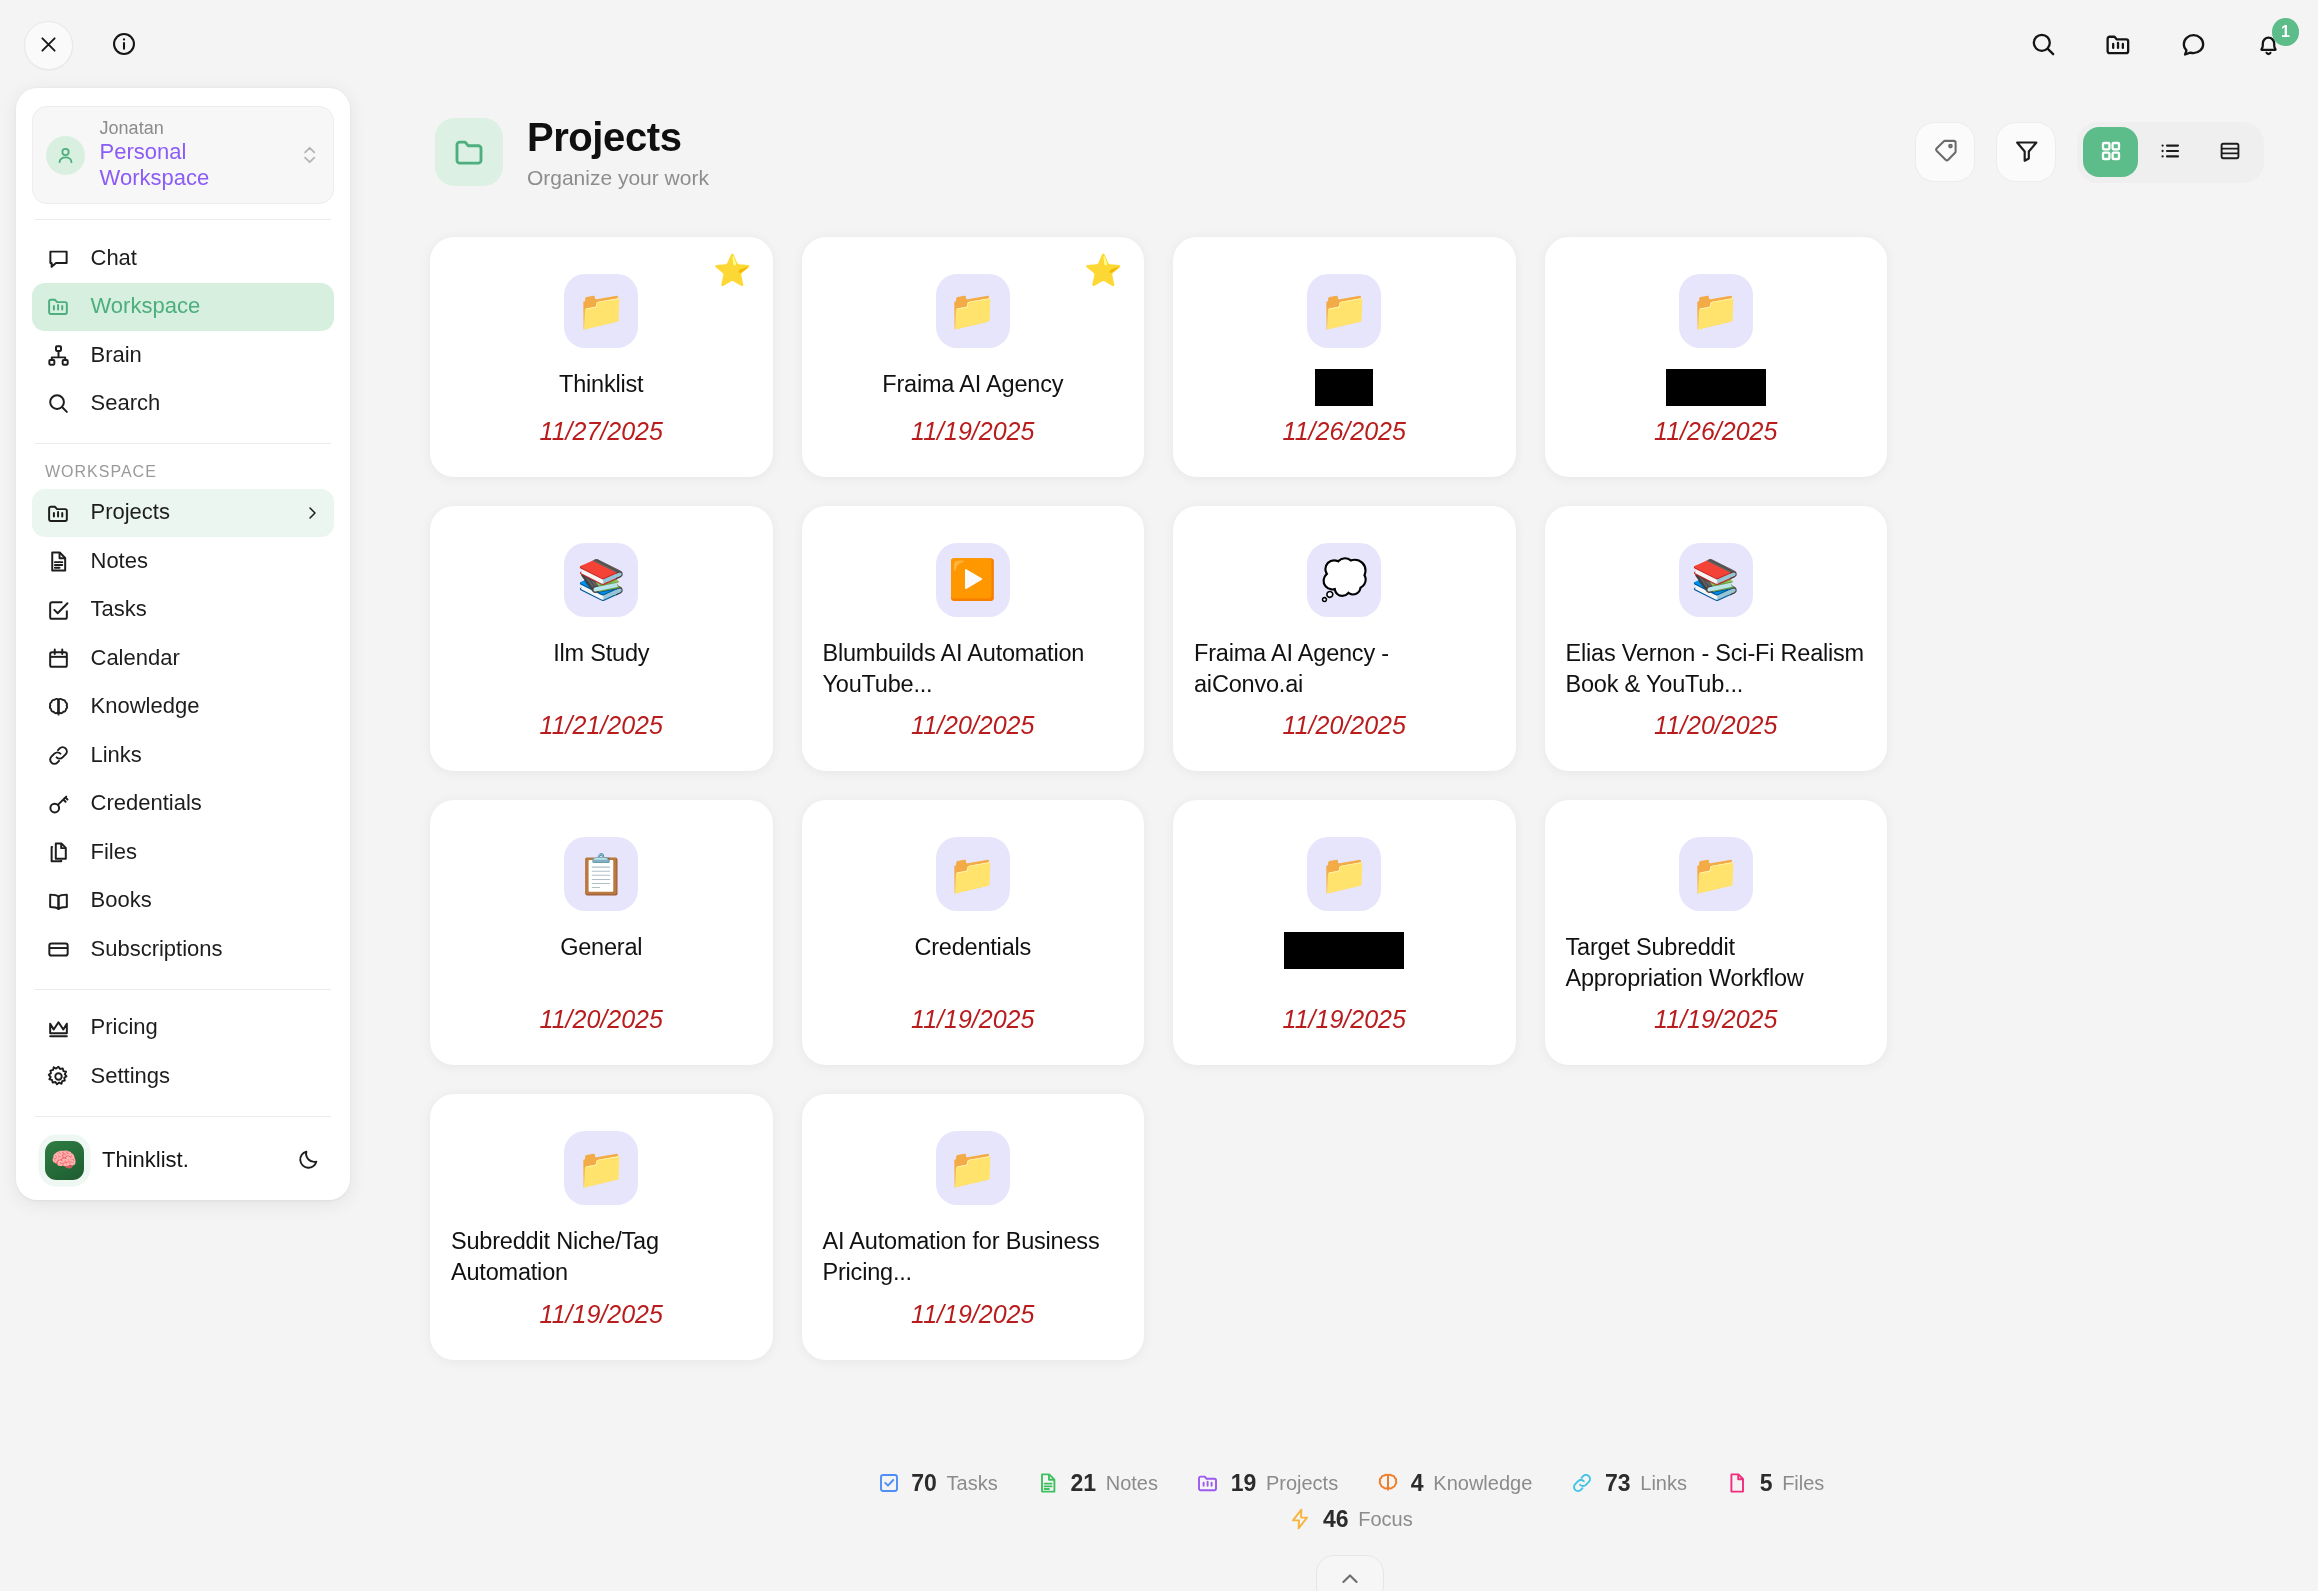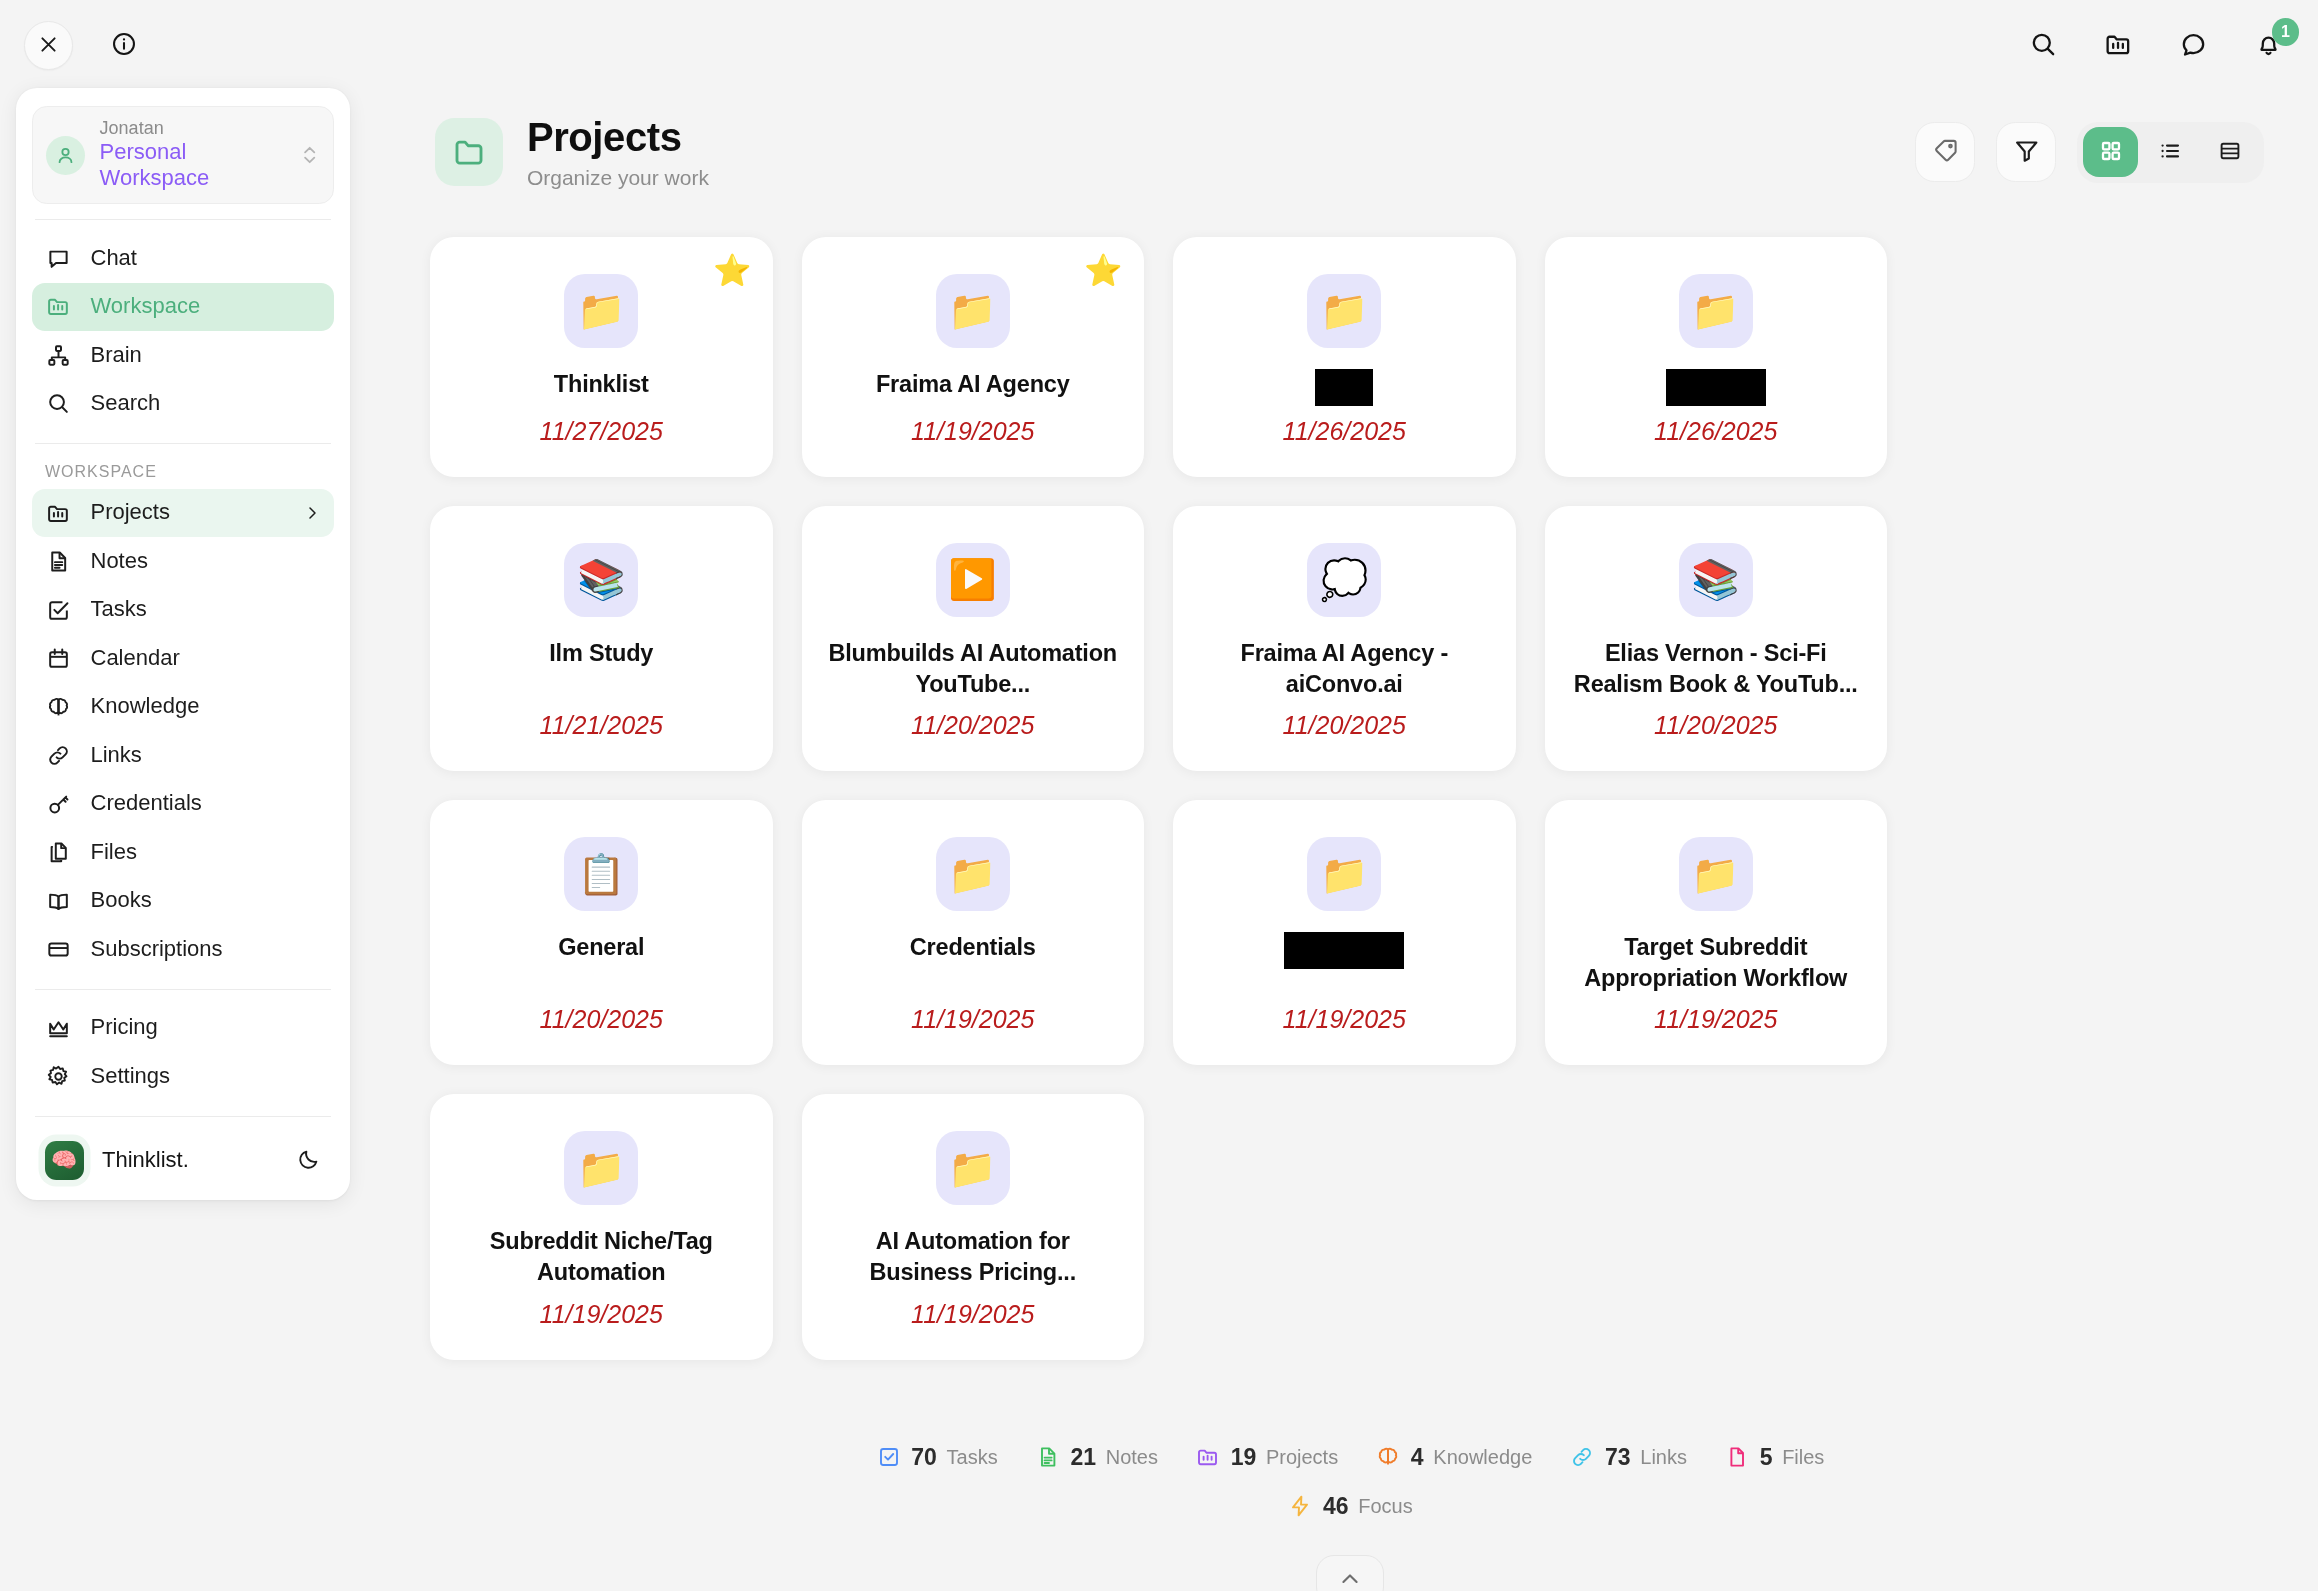--- a/index.html
+++ b/index.html
@@ -146,35 +146,35 @@
     font-size: 31px; line-height: 1;
   }
   .card-emoji {
     width: 74px; height: 74px; border-radius: 21px;
     background: #e6e5fb;
     display: flex; align-items: center; justify-content: center;
     font-size: 39px; line-height: 1;
     margin-bottom: 21px;
   }
   .card-title {
-    font-size: 23.5px; font-weight: 700; color: #111;
-    text-align: center; line-height: 1.32; letter-spacing: -0.2px;
+    font-size: 23.5px; font-weight: 400; color: #111;
+    line-height: 1.32; letter-spacing: -0.2px;
     margin-bottom: 11.3px;
   }
   .card-title.redacted {
     background: #000; color: transparent;
     display: inline-block; border-radius: 0;
     padding: 0; min-height: 37px;
   }
   .card-date { font-size: 25px; color: #b91c1c; margin-top: auto; font-style: italic; }
 
   
   .stats {
-    margin-top: 84px; display: flex; flex-direction: column;
-    align-items: center; gap: 22px;
+    margin-top: 110px; display: flex; flex-direction: column;
+    align-items: center; gap: 9px;
   }
   .stats-row { display: flex; align-items: center; gap: 37px; }
   .stat { display: flex; align-items: center; gap: 9.7px; }
   .stat-num { font-size: 23px; font-weight: 700; color: #2c2c2c; }
   .stat-lbl { font-size: 20px; color: #8b8b8b; }
   .stat-ico { width: 26px; height: 26px; display:flex; align-items:center; justify-content:center; }
 
   .scroll-top {
     position: absolute; left: 50%; transform: translateX(-50%);
     bottom: -13px;

